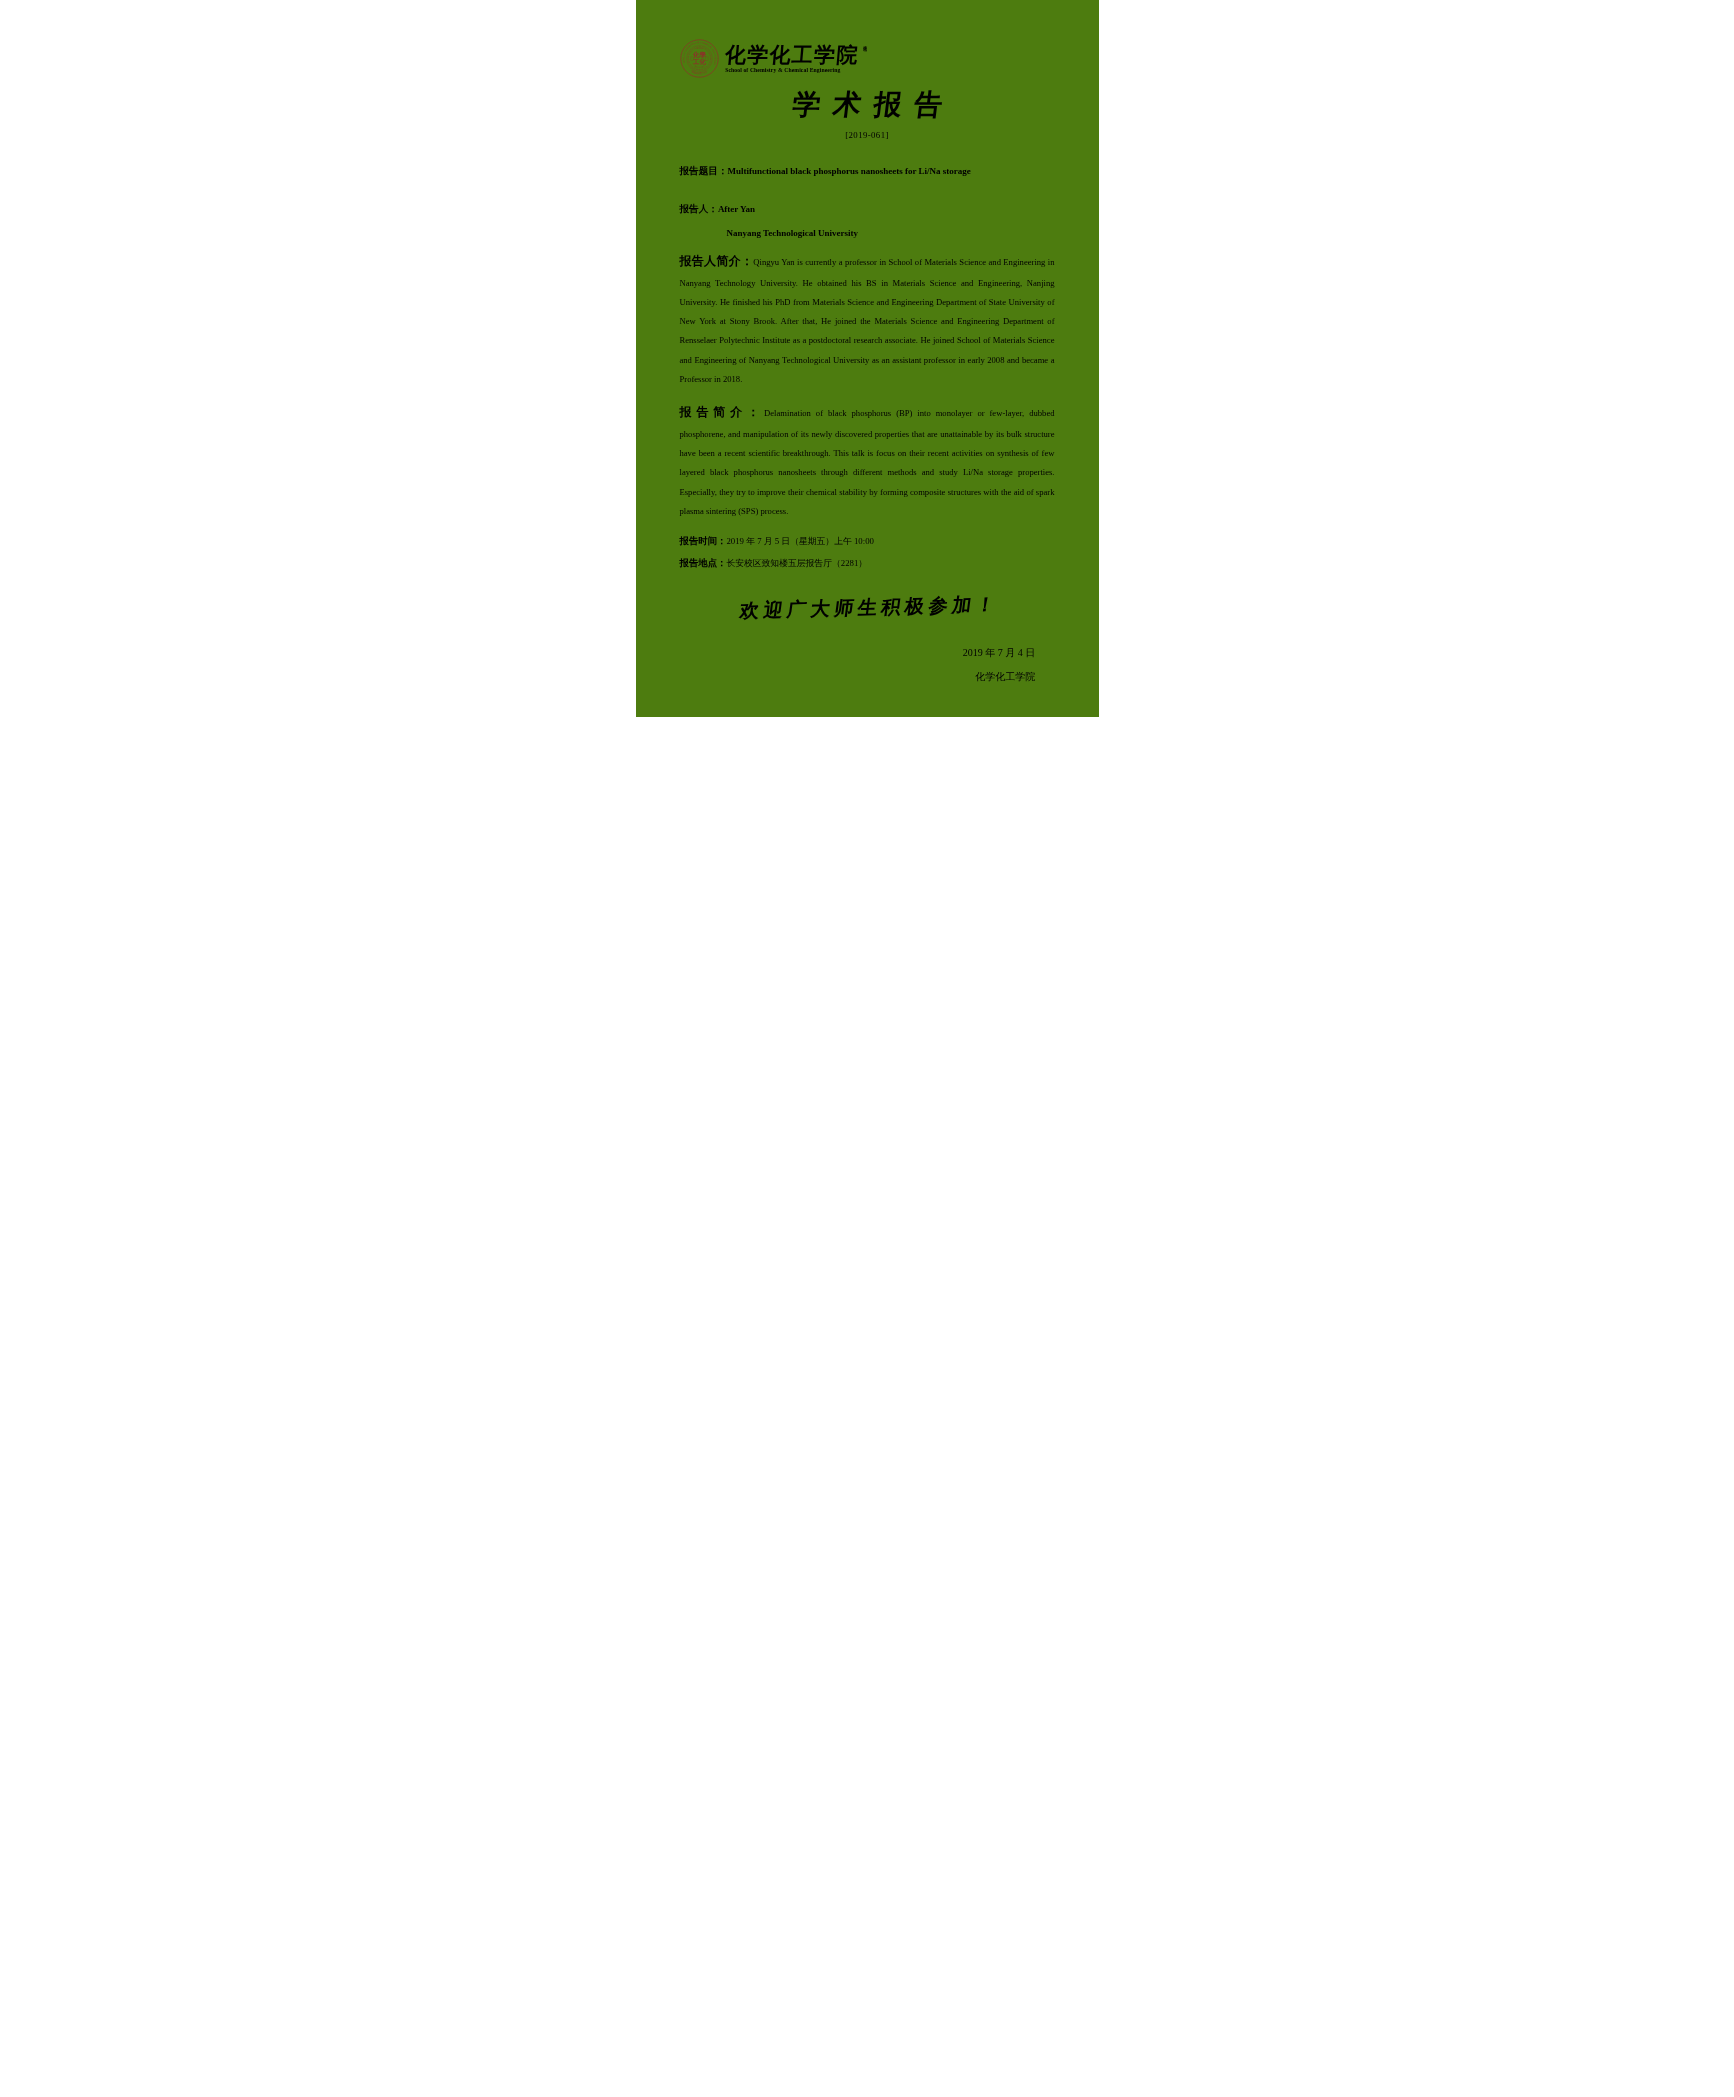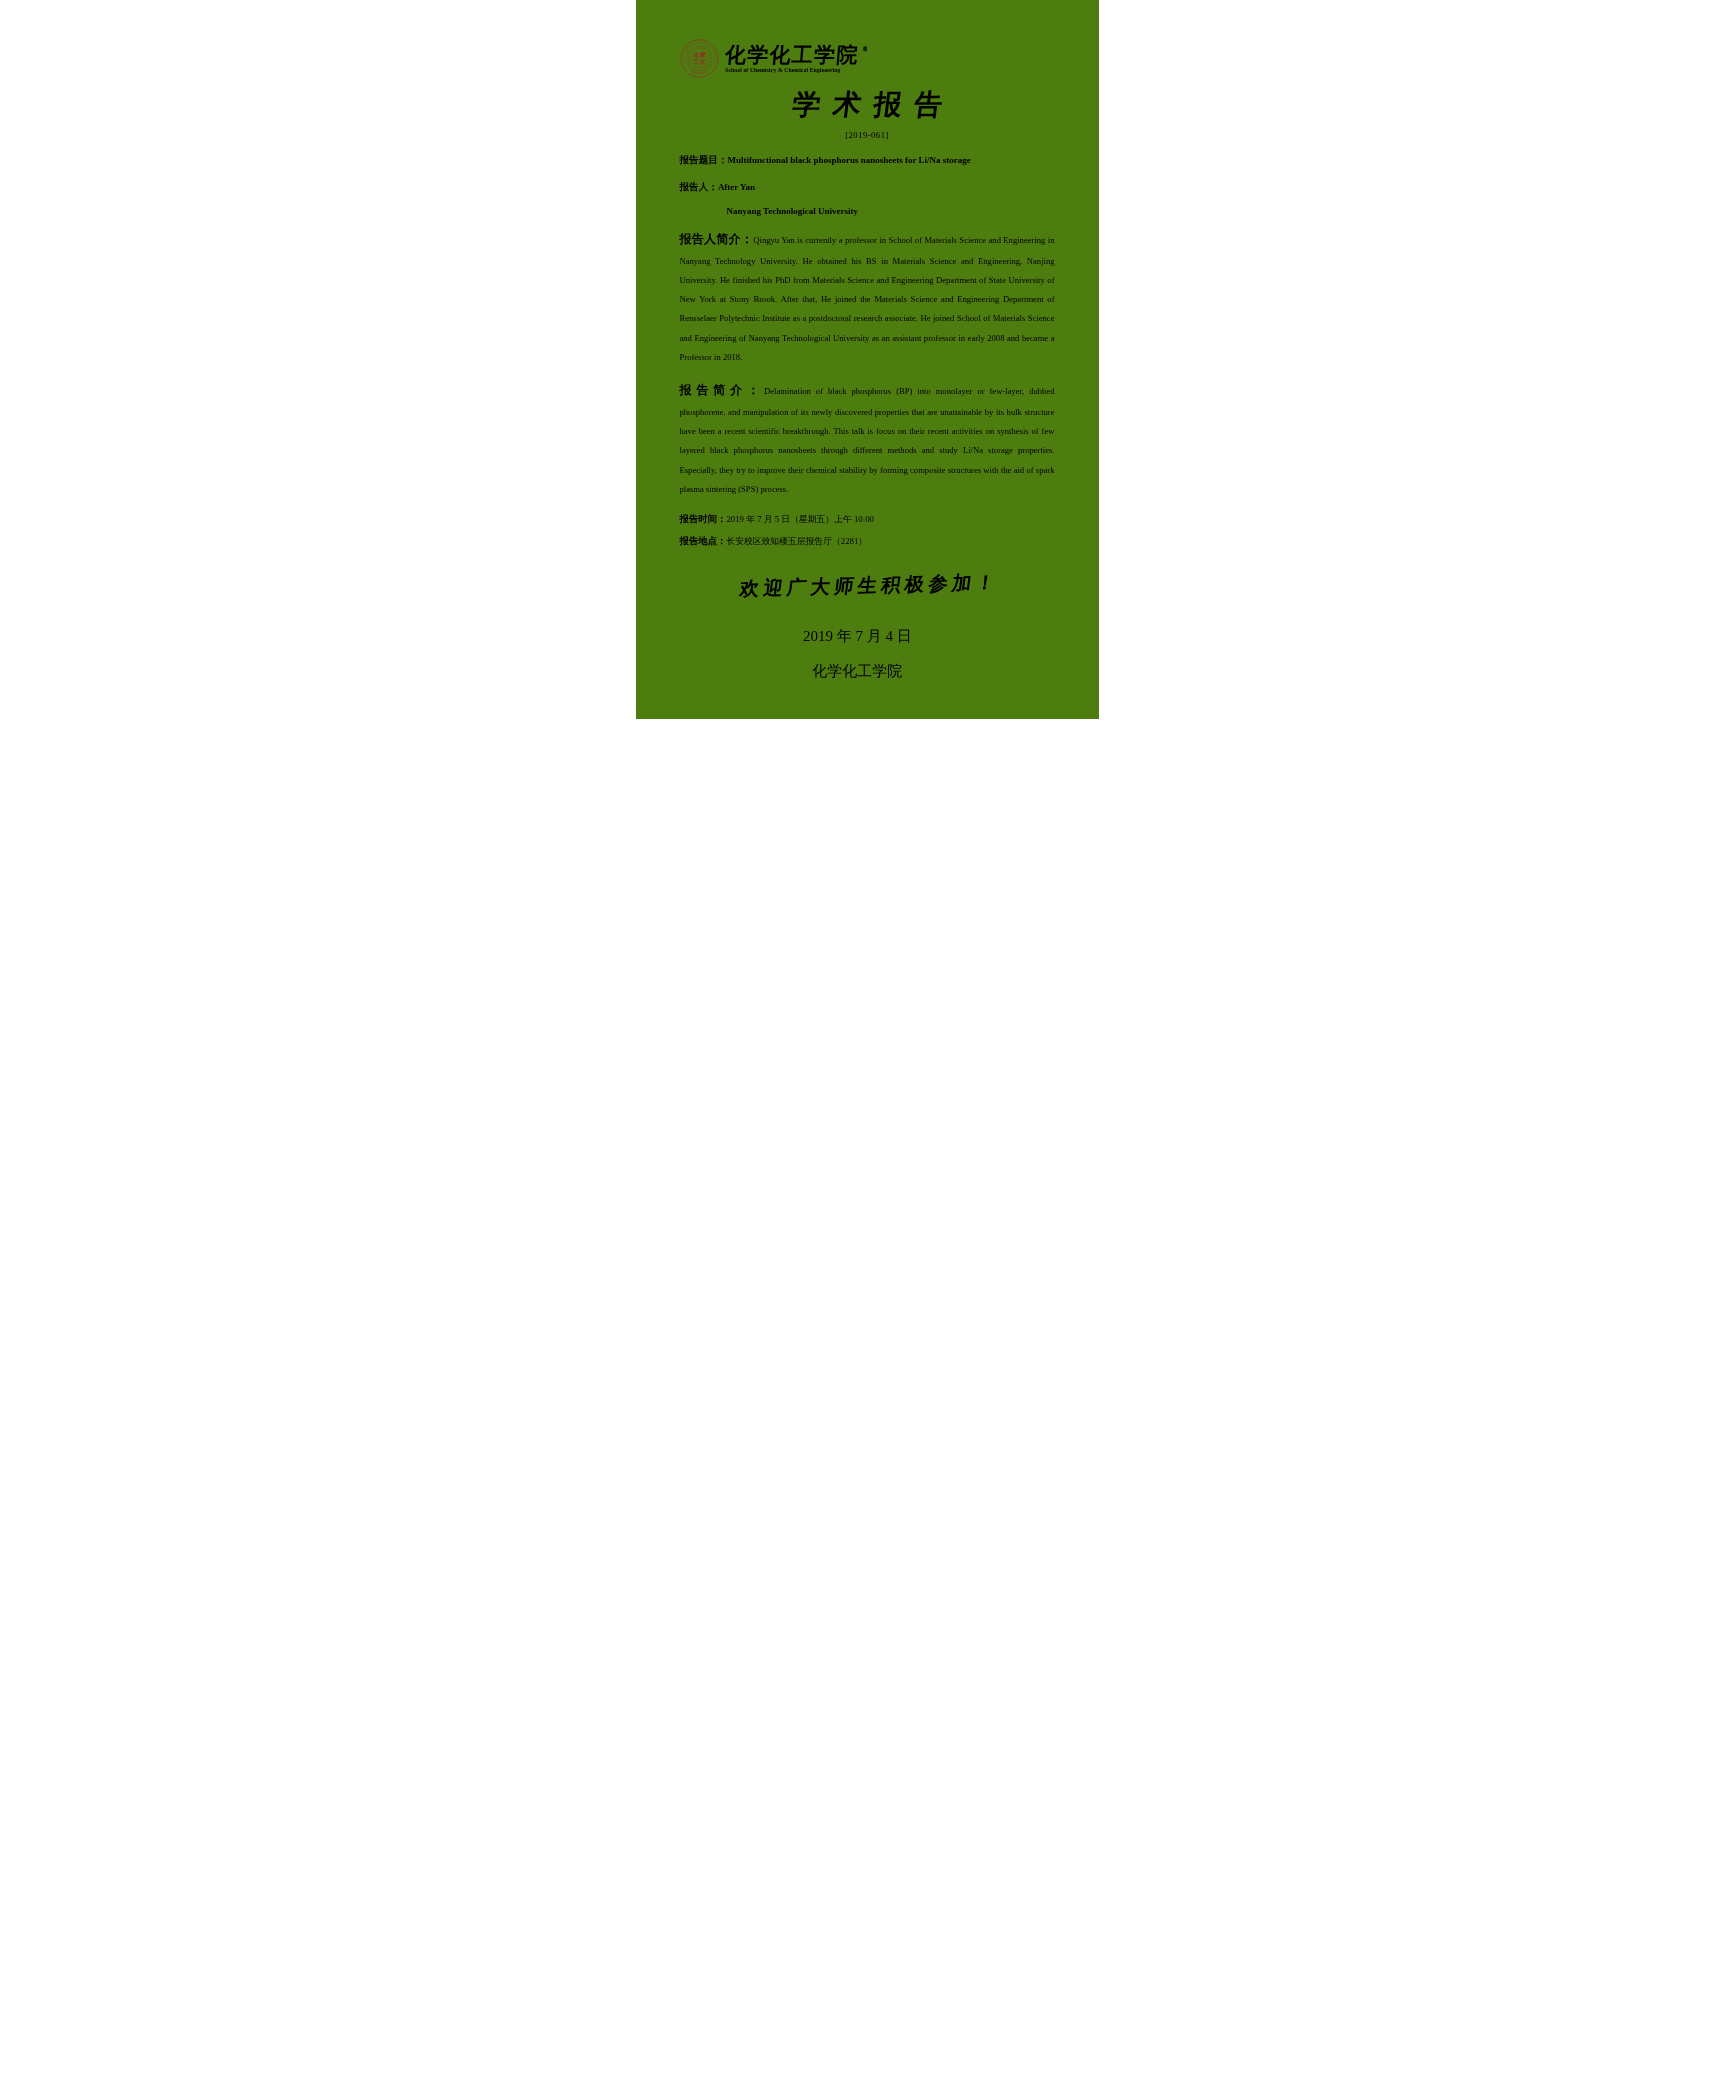--- a/index.html
+++ b/index.html
@@ -59,21 +59,21 @@
     transform:skewX(-7deg);
   }
   .doc-number {
     margin-top:6.7px;
     text-align:center;
     font-size:8.8px;
     letter-spacing:0.4px;
   }
 
   
-  .field-row { margin-top:14px; font-size:9px; }
+  .field-row { margin-top:25px; font-size:9px; }
   .label {
     font-family:"DejaVu Sans", sans-serif;
     font-weight:700;
     font-size:9.6px;
   }
   .bold-serif { font-weight:700; font-family:"Liberation Serif", serif; }
   .affiliation {
     margin-top:11.3px;
     margin-left:47px;
     font-weight:700;
@@ -103,22 +103,22 @@
     font-size:19.3px;
     letter-spacing:4.2px;
     padding-left:4.2px;
     transform:skewX(-9deg) rotate(-1.5deg);
   }
 
   
   .footer {
     margin-top:20px;
     margin-right:19.3px;
-    text-align:center;
-    font-size:15px;
+    text-align:right;
+    font-size:10px;
   }
   .footer-line { line-height:2.35; }
 
   
   .seal-svg text { fill:var(--seal,#8e2f2a); }
   .seal-svg .ring { stroke:var(--seal,#8e2f2a); fill:none; }
 </style>
 </head>
 <body>
 

